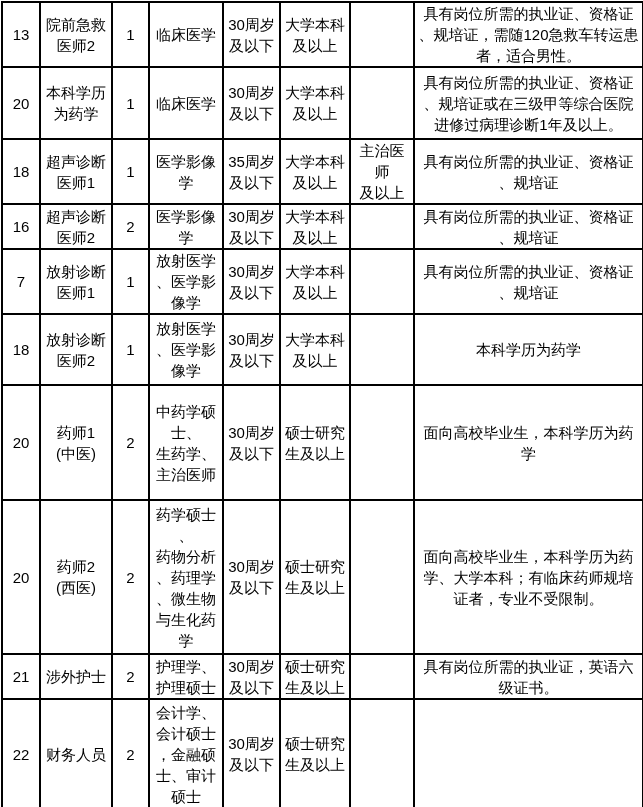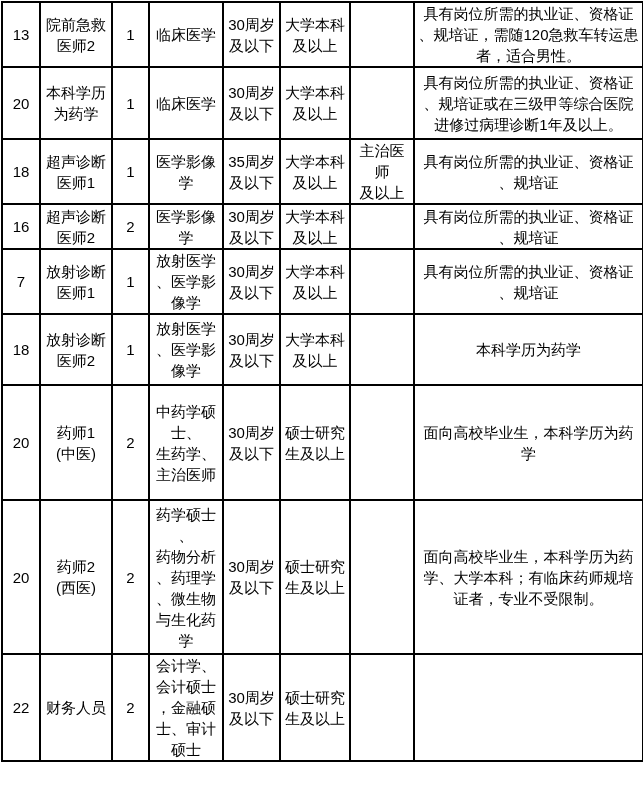--- a/index.html
+++ b/index.html
@@ -175,20 +175,32 @@
           <td class="col-major">药学硕士、
 药物分析、药理学、微生物与生化药学</td>
           <td class="col-age">30周岁
 及以下</td>
           <td class="col-education">硕士研究
 生及以上</td>
           <td class="col-title"></td>
           <td class="col-requirements">面向高校毕业生，本科学历为药学、大学本科；有临床药师规培证者，专业不受限制。</td>
         </tr>
         <tr>
+          <td class="col-no">21</td>
+          <td class="col-position">涉外护士</td>
+          <td class="col-count">2</td>
+          <td class="col-major">护理学、护理硕士</td>
+          <td class="col-age">30周岁
+及以下</td>
+          <td class="col-education">硕士研究
+生及以上</td>
+          <td class="col-title"></td>
+          <td class="col-requirements">具有岗位所需的执业证，英语六级证书。</td>
+        </tr>
+        <tr>
           <td class="col-no">22</td>
           <td class="col-position">财务人员</td>
           <td class="col-count">2</td>
           <td class="col-major">会计学、会计硕士，金融硕士、审计硕士</td>
           <td class="col-age">30周岁
 及以下</td>
           <td class="col-education">硕士研究
 生及以上</td>
           <td class="col-title"></td>
           <td class="col-requirements"></td>

